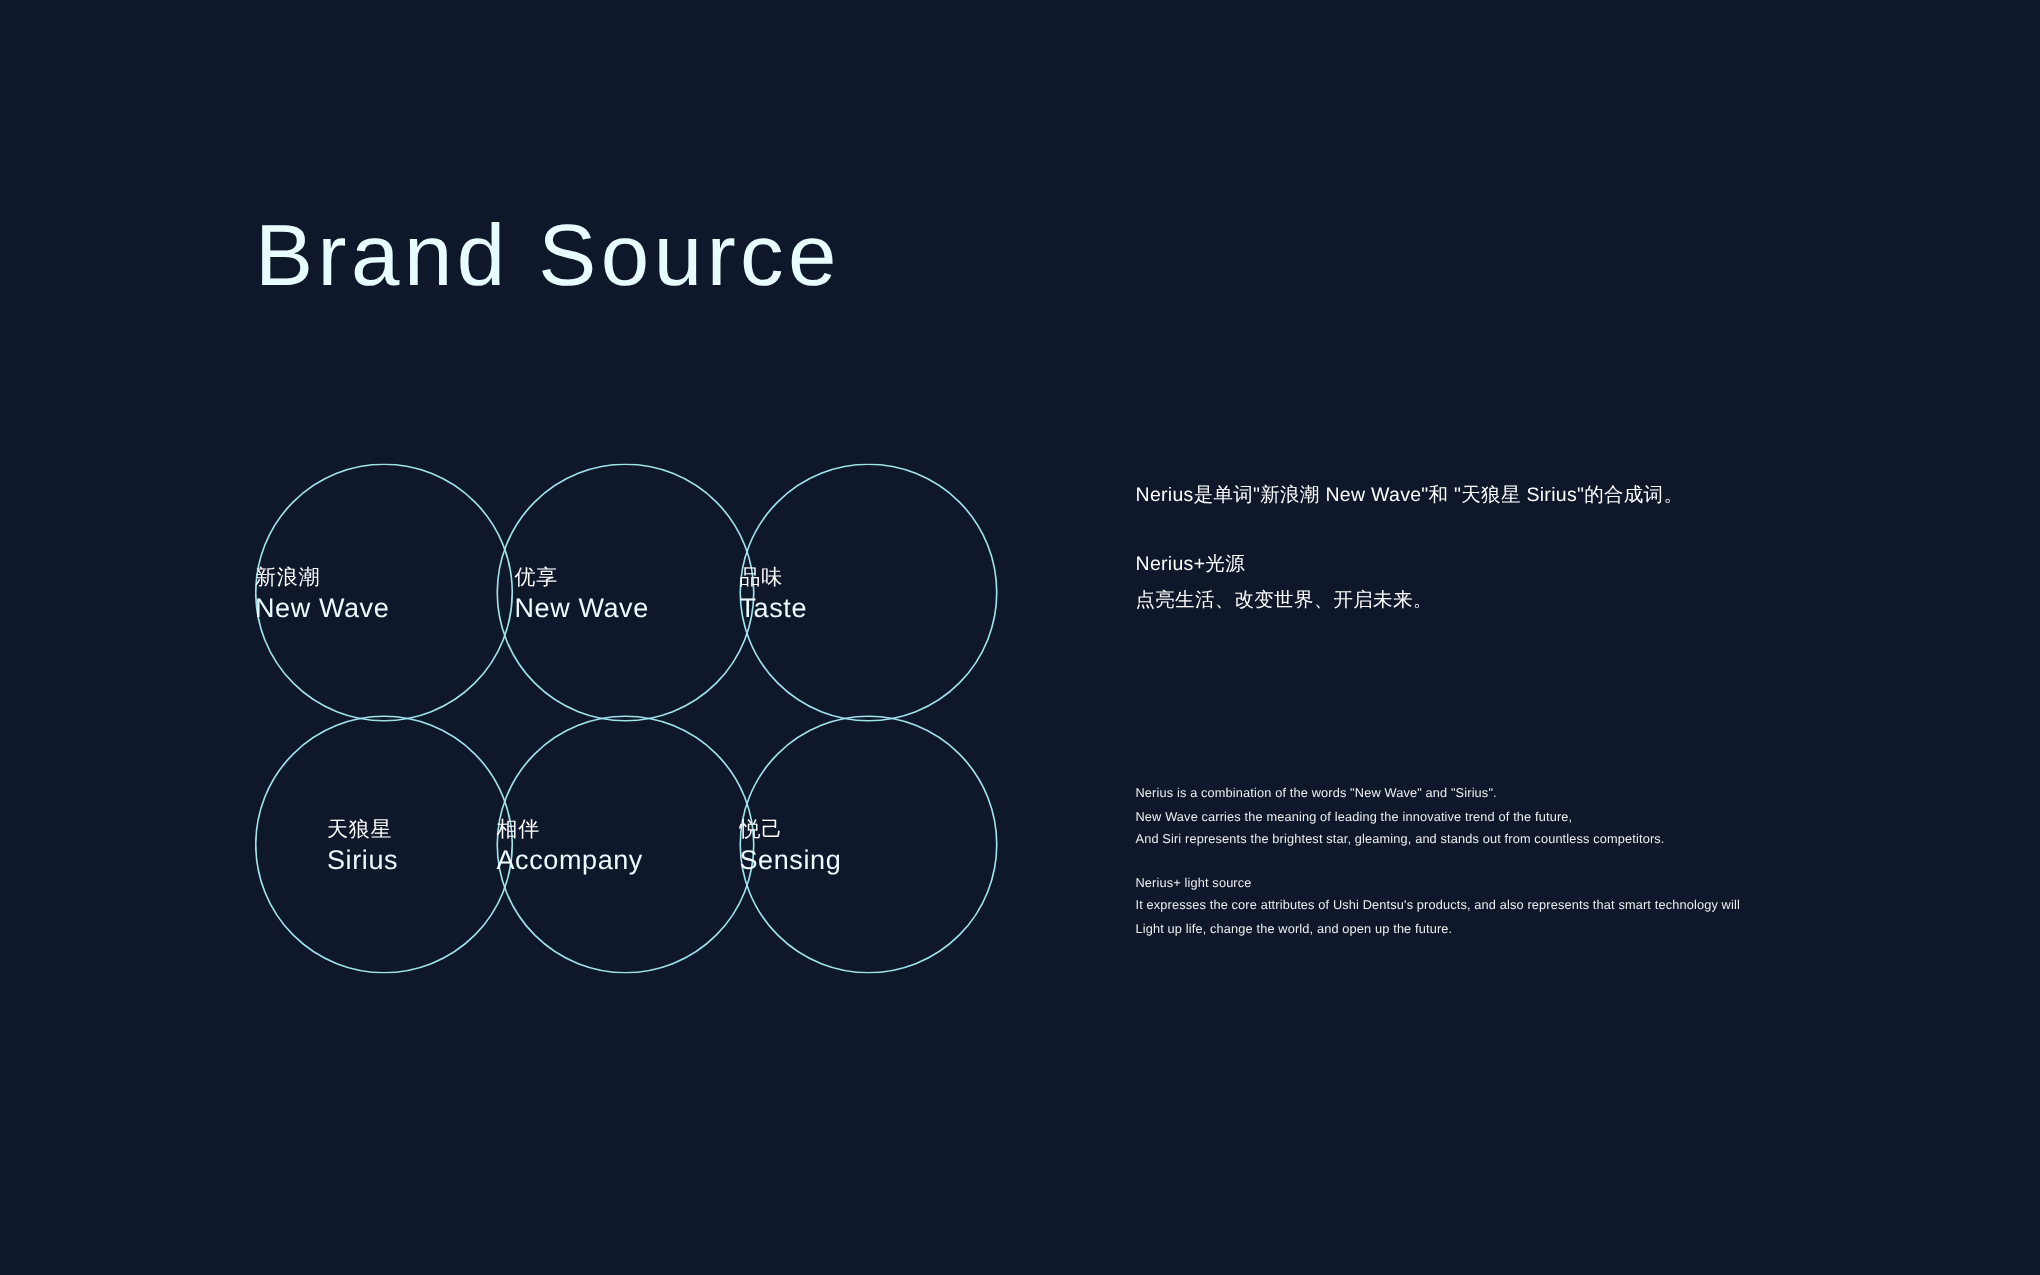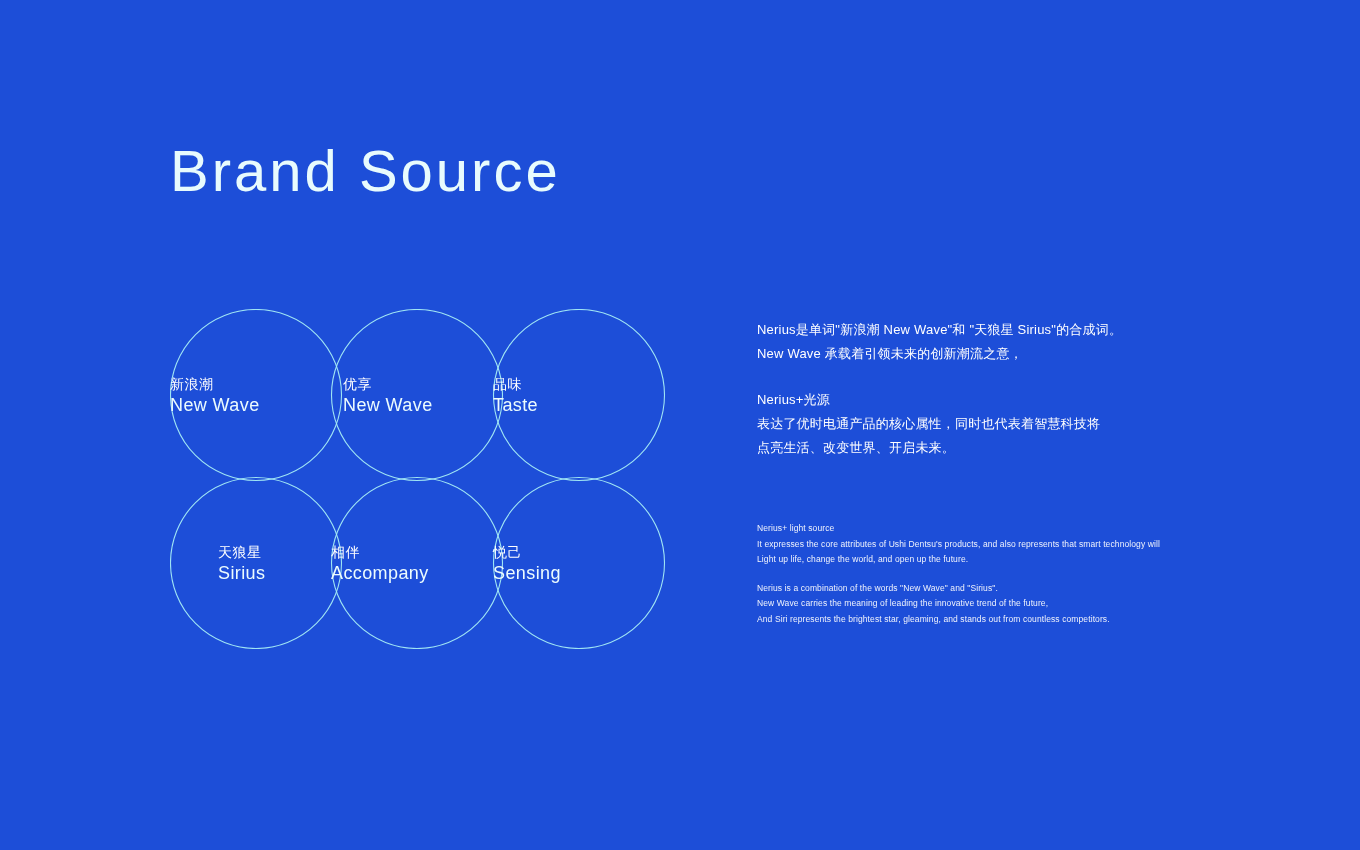--- a/index.html
+++ b/index.html
@@ -6,21 +6,21 @@
   * { margin:0; padding:0; box-sizing:border-box; }
   html, body {
     width:1360px; height:850px;
     background:#0DD5E8;
     font-family:"Liberation Sans","DejaVu Sans",sans-serif;
     overflow:hidden;
   }
   .slide {
     position:relative;
     width:1360px; height:850px;
-    background:#1d4ed8;
+    background:#0f172a;
   }
 
   
   .page-title {
     position:absolute;
     left:170px; top:139px;
     font-size:58px;
     font-weight:300;
     letter-spacing:3px;
     color:#E8FBFD;
@@ -141,35 +141,33 @@
     </div>
     <div class="venn-label" style="left:409px; top:254px;">
       <span class="cn">悦己</span>
       <span class="en">Sensing</span>
     </div>
   </div>
 
   <div class="copy">
     <div class="cn-block">
       <div class="cn-line">Nerius是单词"新浪潮 New Wave"和 "天狼星 Sirius"的合成词。</div>
-      <div class="cn-line">New Wave 承载着引领未来的创新潮流之意，</div>
     </div>
     <div class="cn-block">
       <div class="cn-line">Nerius+光源</div>
-      <div class="cn-line">表达了优时电通产品的核心属性，同时也代表着智慧科技将</div>
       <div class="cn-line">点亮生活、改变世界、开启未来。</div>
     </div>
   </div>
 
   <div class="copy-en">
     <div class="en-block">
+      <div class="en-line">Nerius is a combination of the words "New Wave" and "Sirius".</div>
+      <div class="en-line">New Wave carries the meaning of leading the innovative trend of the future,</div>
+      <div class="en-line">And Siri represents the brightest star, gleaming, and stands out from countless competitors.</div>
+    </div>
+    <div class="en-block">
       <div class="en-line">Nerius+ light source</div>
       <div class="en-line">It expresses the core attributes of Ushi Dentsu's products, and also represents that smart technology will</div>
       <div class="en-line">Light up life, change the world, and open up the future.</div>
-    </div>
-    <div class="en-block">
-      <div class="en-line">Nerius is a combination of the words "New Wave" and "Sirius".</div>
-      <div class="en-line">New Wave carries the meaning of leading the innovative trend of the future,</div>
-      <div class="en-line">And Siri represents the brightest star, gleaming, and stands out from countless competitors.</div>
     </div>
   </div>
 
 </div>
 
 </body></html>

